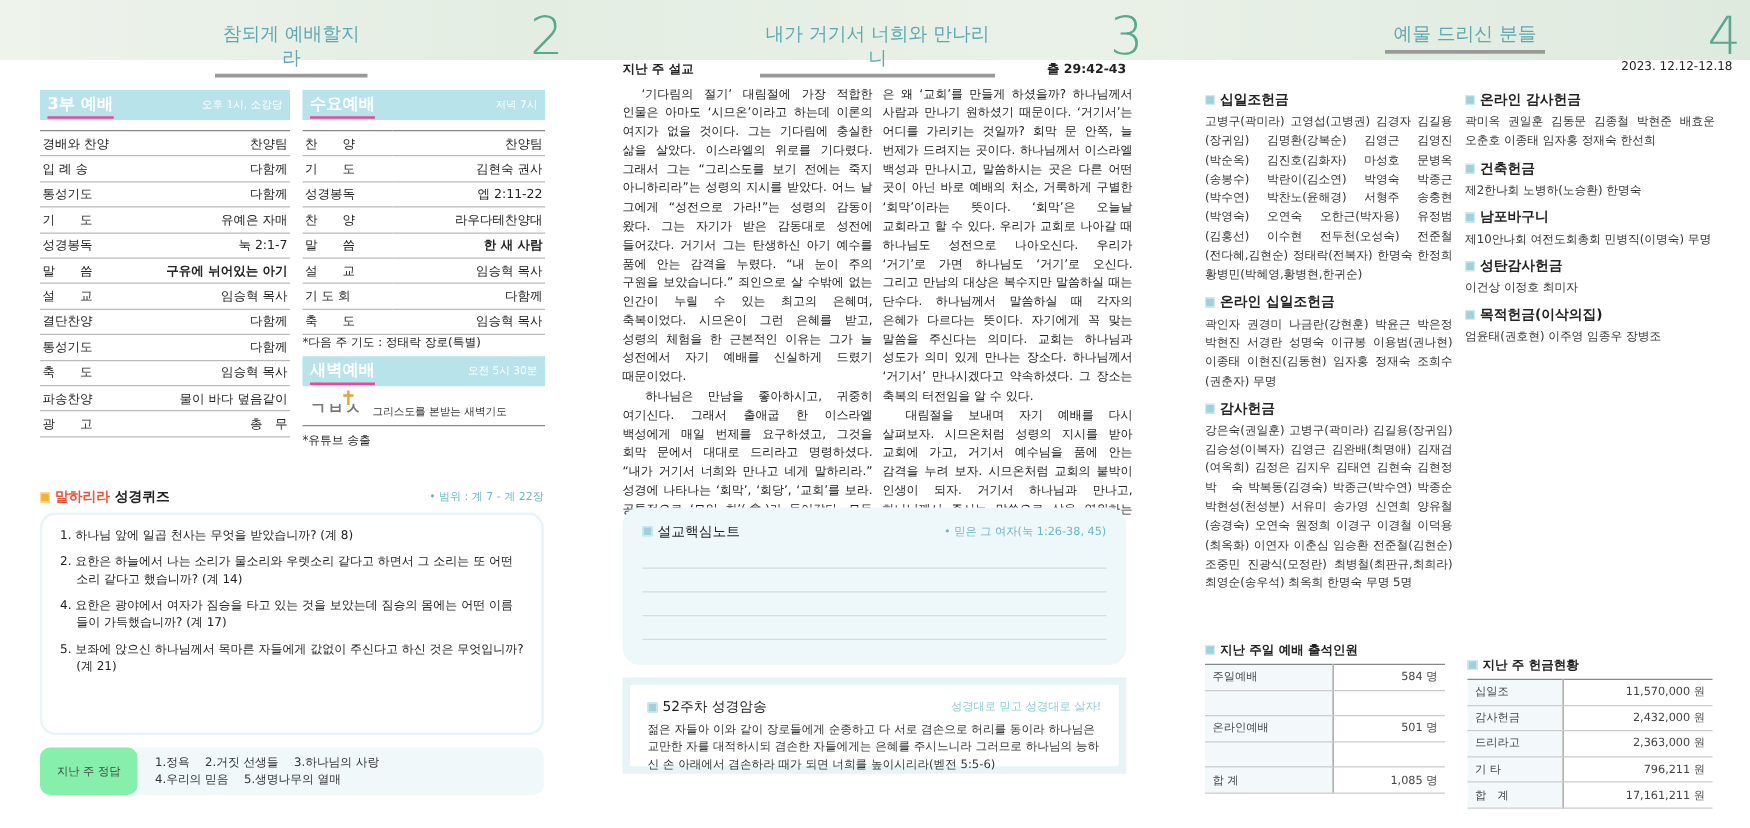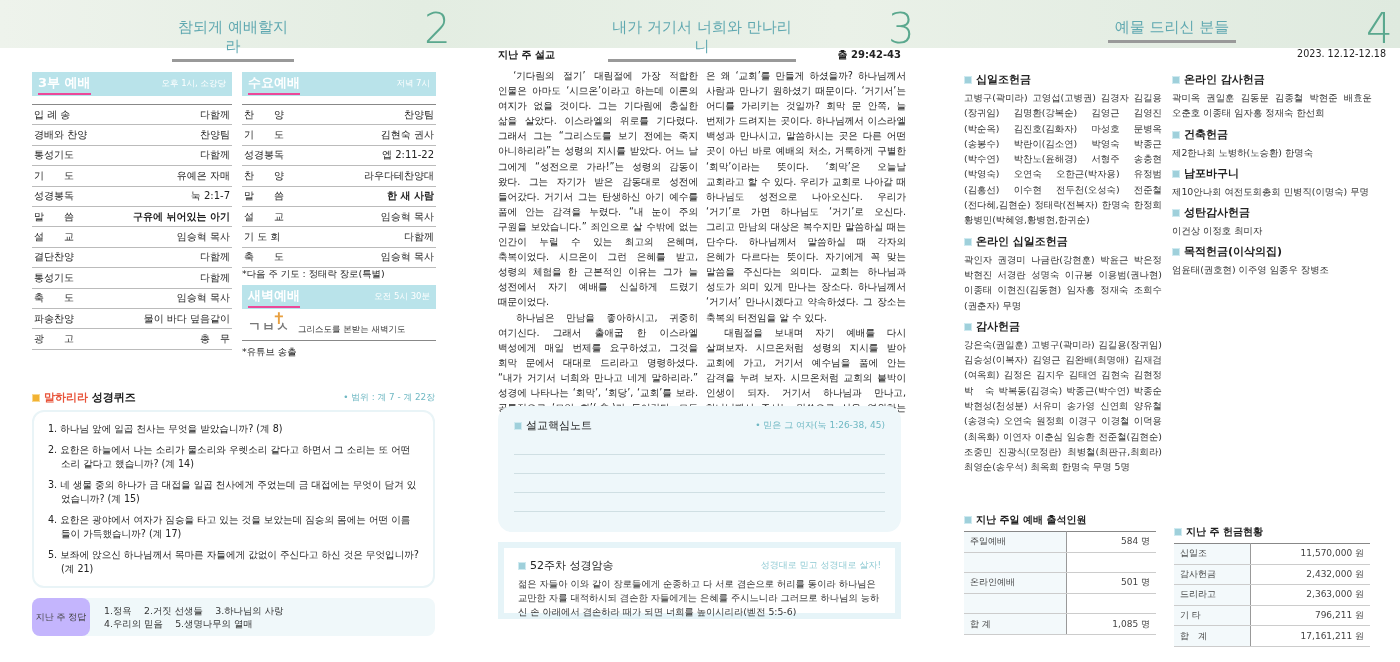--- a/index.html
+++ b/index.html
@@ -10,21 +10,21 @@
 .shead{height:24px;background:#b9e3ea;display:flex;justify-content:space-between;align-items:center;padding:0 6px}
 .shead .t{color:#fff;font-weight:bold;font-size:13px;border-bottom:2px solid #ec4899;padding-bottom:1px}
 .shead .s{color:#fff;font-size:8.5px}
 .otable{width:100%;border-collapse:collapse;margin-top:8px;border-top:1.5px solid #888}
 .otable td{height:20.4px;border-bottom:1px solid #bbb;font-size:10px;padding:0 2px}
 .otable td.r{text-align:right}
 .bold{font-weight:bold}
 .quiz{position:absolute;left:32px;top:410px;width:403px;height:178px;border:2px solid #e9f4f7;border-radius:12px;padding:10px 14px;font-size:9.6px;line-height:14px}
 .quiz li{list-style:none;margin-bottom:7px;padding-left:13px;text-indent:-13px}
 .answer{position:absolute;left:32px;top:598px;width:403px;height:38px;background:#f0f8fa;border-radius:8px;display:flex;align-items:center}
-.answer .lbl{width:58px;height:38px;background:#c4b5fd;border-radius:8px;display:flex;align-items:center;justify-content:center;font-size:9px;color:#444}
+.answer .lbl{width:78px;height:38px;background:#86efac;border-radius:8px;display:flex;align-items:center;justify-content:center;font-size:9px;color:#444}
 .answer .txt{padding-left:14px;font-size:9.4px;line-height:13px;color:#333}
 .sermon{position:absolute;top:68px;font-size:9.6px;line-height:15.1px;text-align:justify;width:200px;word-break:keep-all}
 .notebox{position:absolute;left:498px;top:406px;width:403px;height:126px;background:#eef7fa;border-radius:14px;padding:8px 16px}
 .noteline{border-bottom:1px solid #cfdfe3;height:19px}
 .memobox{position:absolute;left:498px;top:542px;width:403px;height:77px;background:#e6f4f8;padding:6px}
 .memoinner{background:#fff;width:100%;height:100%;padding:10px 14px}
 .sq{display:inline-block;width:8px;height:8px;background:#9fd0db;border:1.5px solid #cfeaf0;margin-right:4px;vertical-align:middle}
 .ofh{font-size:11px;font-weight:bold;margin:6px 0 3px;color:#222}
 .ofb{font-size:9.4px;line-height:15.3px;color:#333;text-align:justify;word-break:keep-all}
 .ttbl{width:100%;border-collapse:collapse;border-top:1.5px solid #888;margin-top:4px}
@@ -42,26 +42,26 @@
   <div class="pnum" style="left:424px">2</div>
 
   <div style="position:absolute;left:32px;top:72px;width:200px">
     <div class="shead">
       <span class="t">3부 예배</span>
       <span class="s">오후 1시, 소강당</span>
     </div>
     <table class="otable">
         <tbody id="svc3">
           <tr>
-            <td>입 례 송</td>
-            <td class="r">다함께</td>
-          </tr>
-          <tr>
             <td>경배와 찬양</td>
             <td class="r">찬양팀</td>
+          </tr>
+          <tr>
+            <td>입 례 송</td>
+            <td class="r">다함께</td>
           </tr>
           <tr>
             <td>통성기도</td>
             <td class="r">다함께</td>
           </tr>
           <tr>
             <td>기　　도</td>
             <td class="r">유예은 자매</td>
           </tr>
           <tr>
@@ -157,21 +157,20 @@
     <div style="font-size:9.4px;margin-top:5px">*유튜브 송출</div>
   </div>
 
   <div style="position:absolute;left:32px;top:390px;width:403px;display:flex;justify-content:space-between;align-items:center">
     <div style="font-size:11px;font-weight:bold"><span class="sq" style="background:#f2b233;border-color:#f9d88f"></span><span style="color:#e8543a">말하리라</span> <span>성경퀴즈</span></div>
     <div style="font-size:8.8px;color:#6fb8c3">• 범위 : 계 7 - 계 22장</div>
   </div>
   <ul class="quiz" id="quiz">
       <li>1. 하나님 앞에 일곱 천사는 무엇을 받았습니까? (계 8)</li>
       <li>2. 요한은 하늘에서 나는 소리가 물소리와 우렛소리 같다고 하면서 그 소리는 또 어떤 소리 같다고 했습니까? (계 14)</li>
-      <li>3. 네 생물 중의 하나가 금 대접을 일곱 천사에게 주었는데 금 대접에는 무엇이 담겨 있었습니까? (계 15)</li>
       <li>4. 요한은 광야에서 여자가 짐승을 타고 있는 것을 보았는데 짐승의 몸에는 어떤 이름들이 가득했습니까? (계 17)</li>
       <li>5. 보좌에 앉으신 하나님께서 목마른 자들에게 값없이 주신다고 하신 것은 무엇입니까? (계 21)</li>
     </ul>
 
   <div class="answer">
     <div class="lbl">지난 주 정답</div>
     <div class="txt">
         <div>1.정욕　 2.거짓 선생들　 3.하나님의 사랑</div>
         <div>4.우리의 믿음　 5.생명나무의 열매</div>
       </div>

